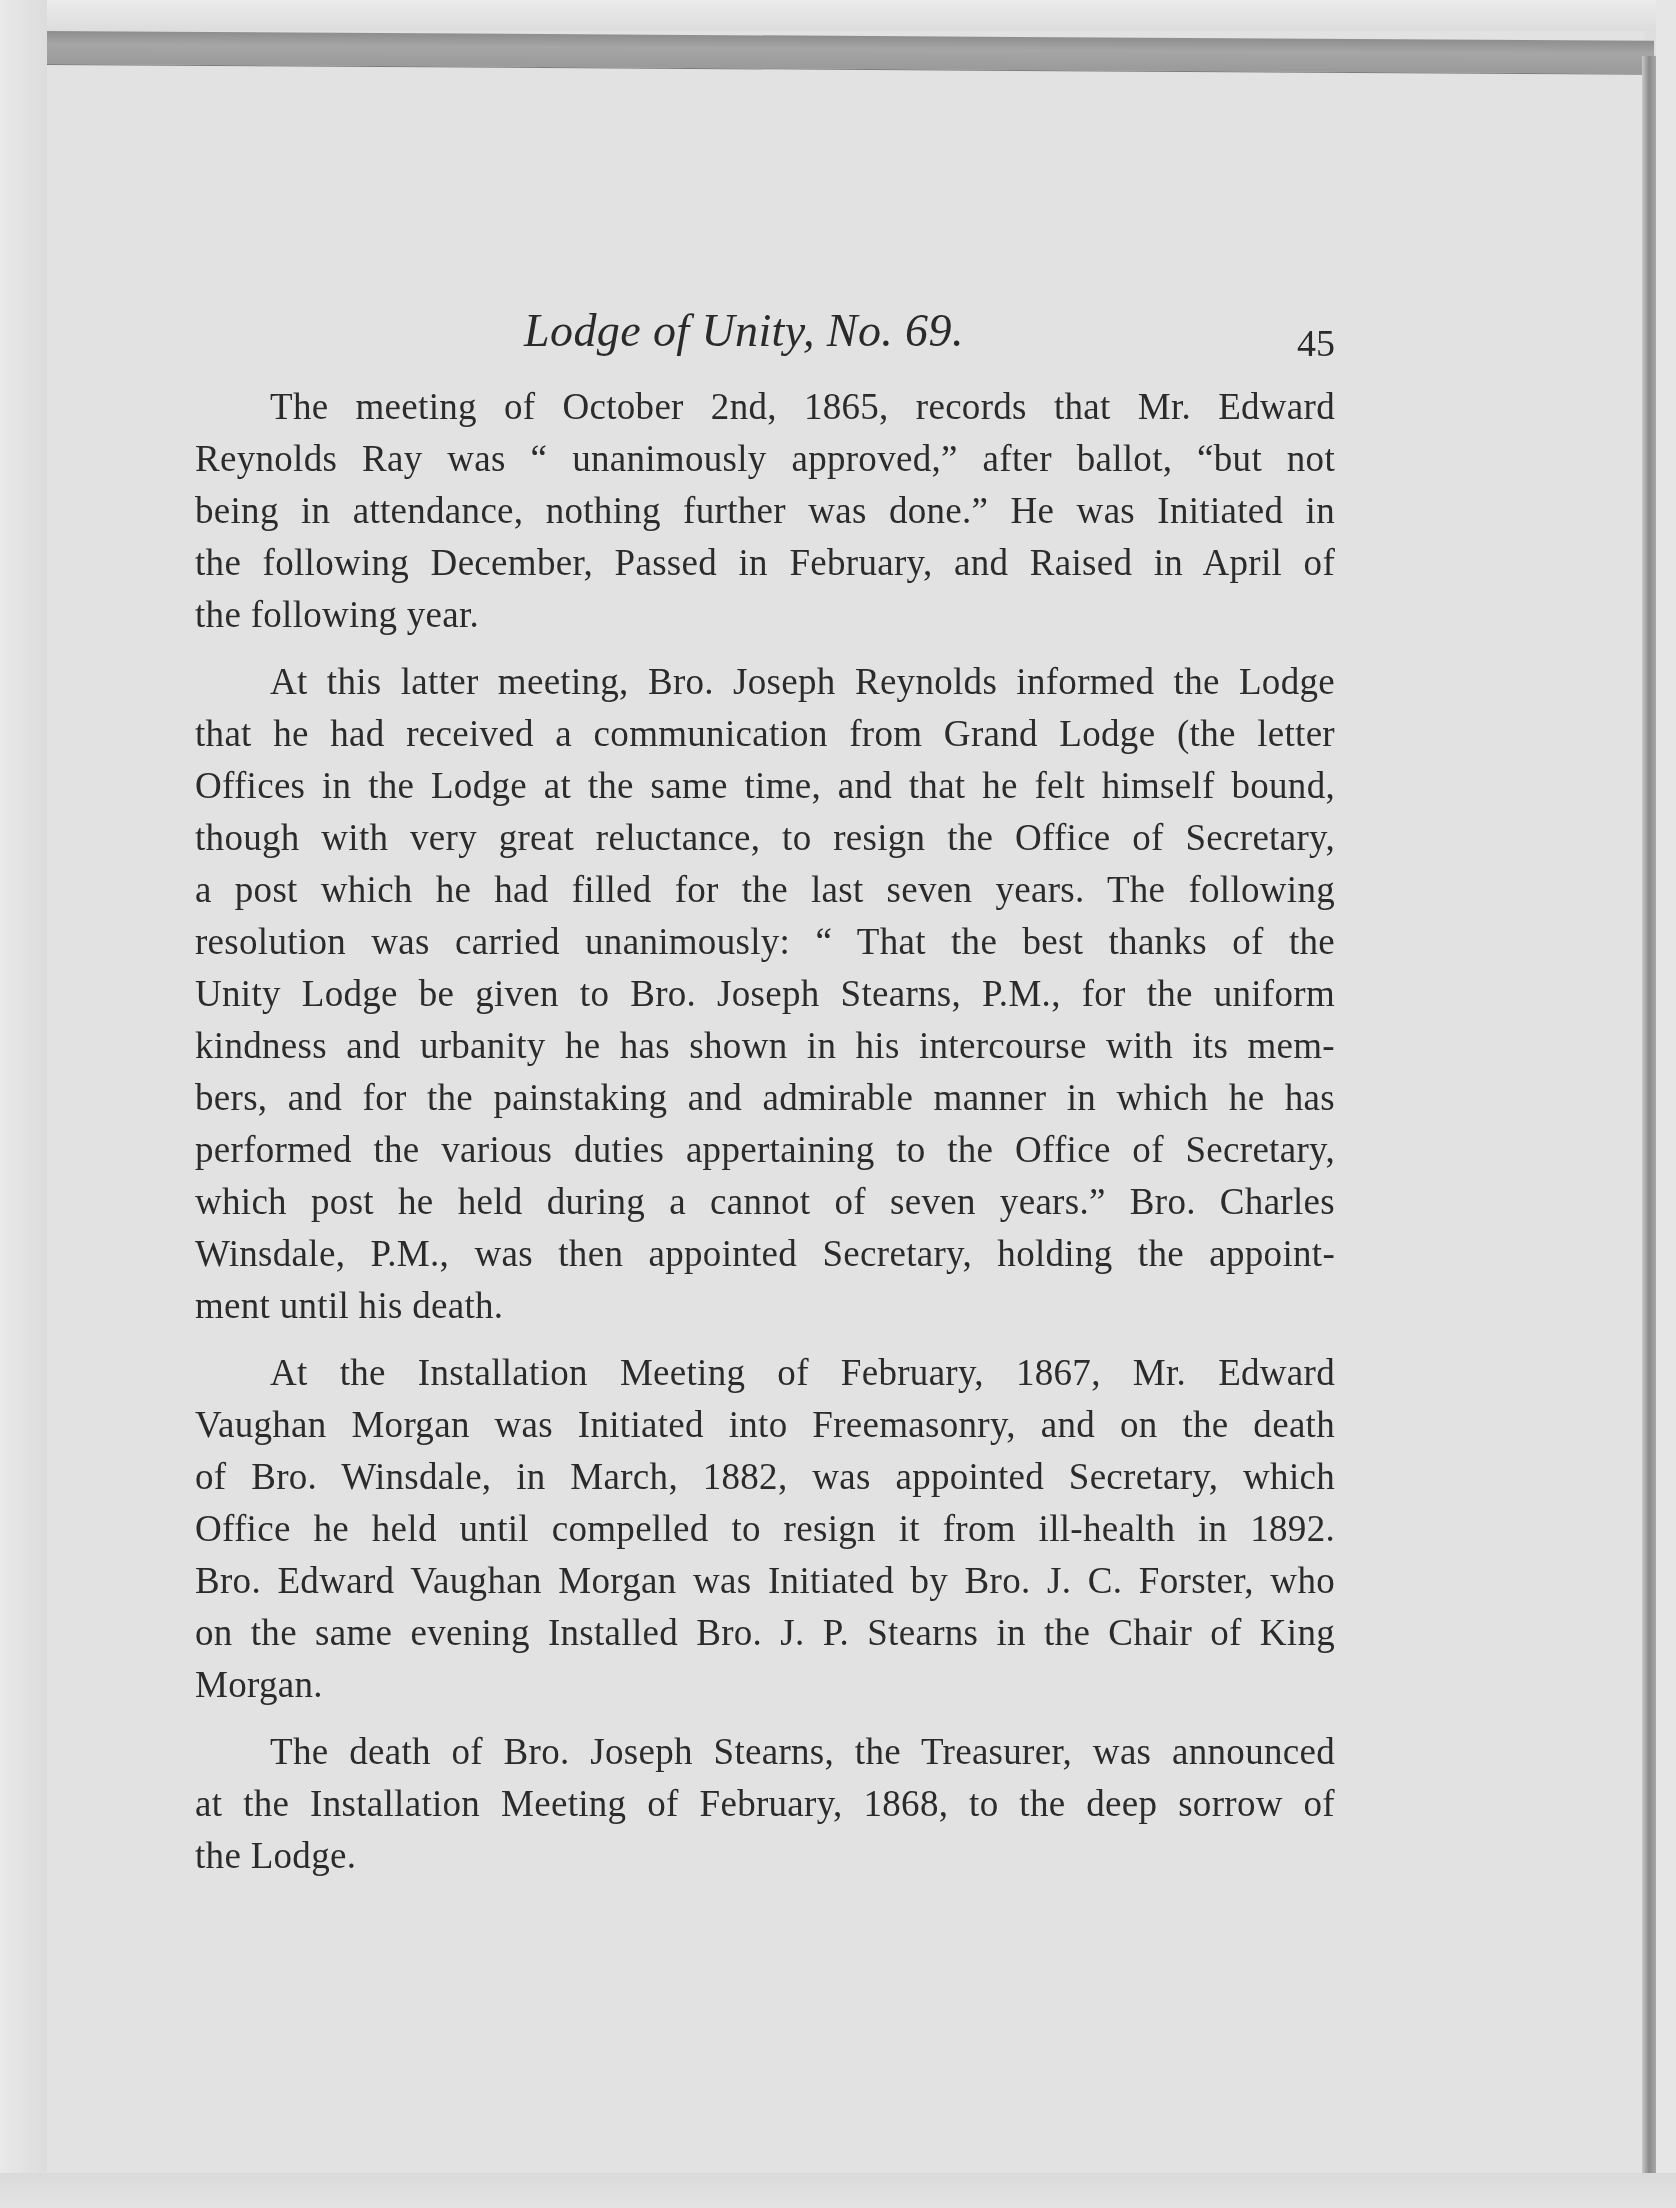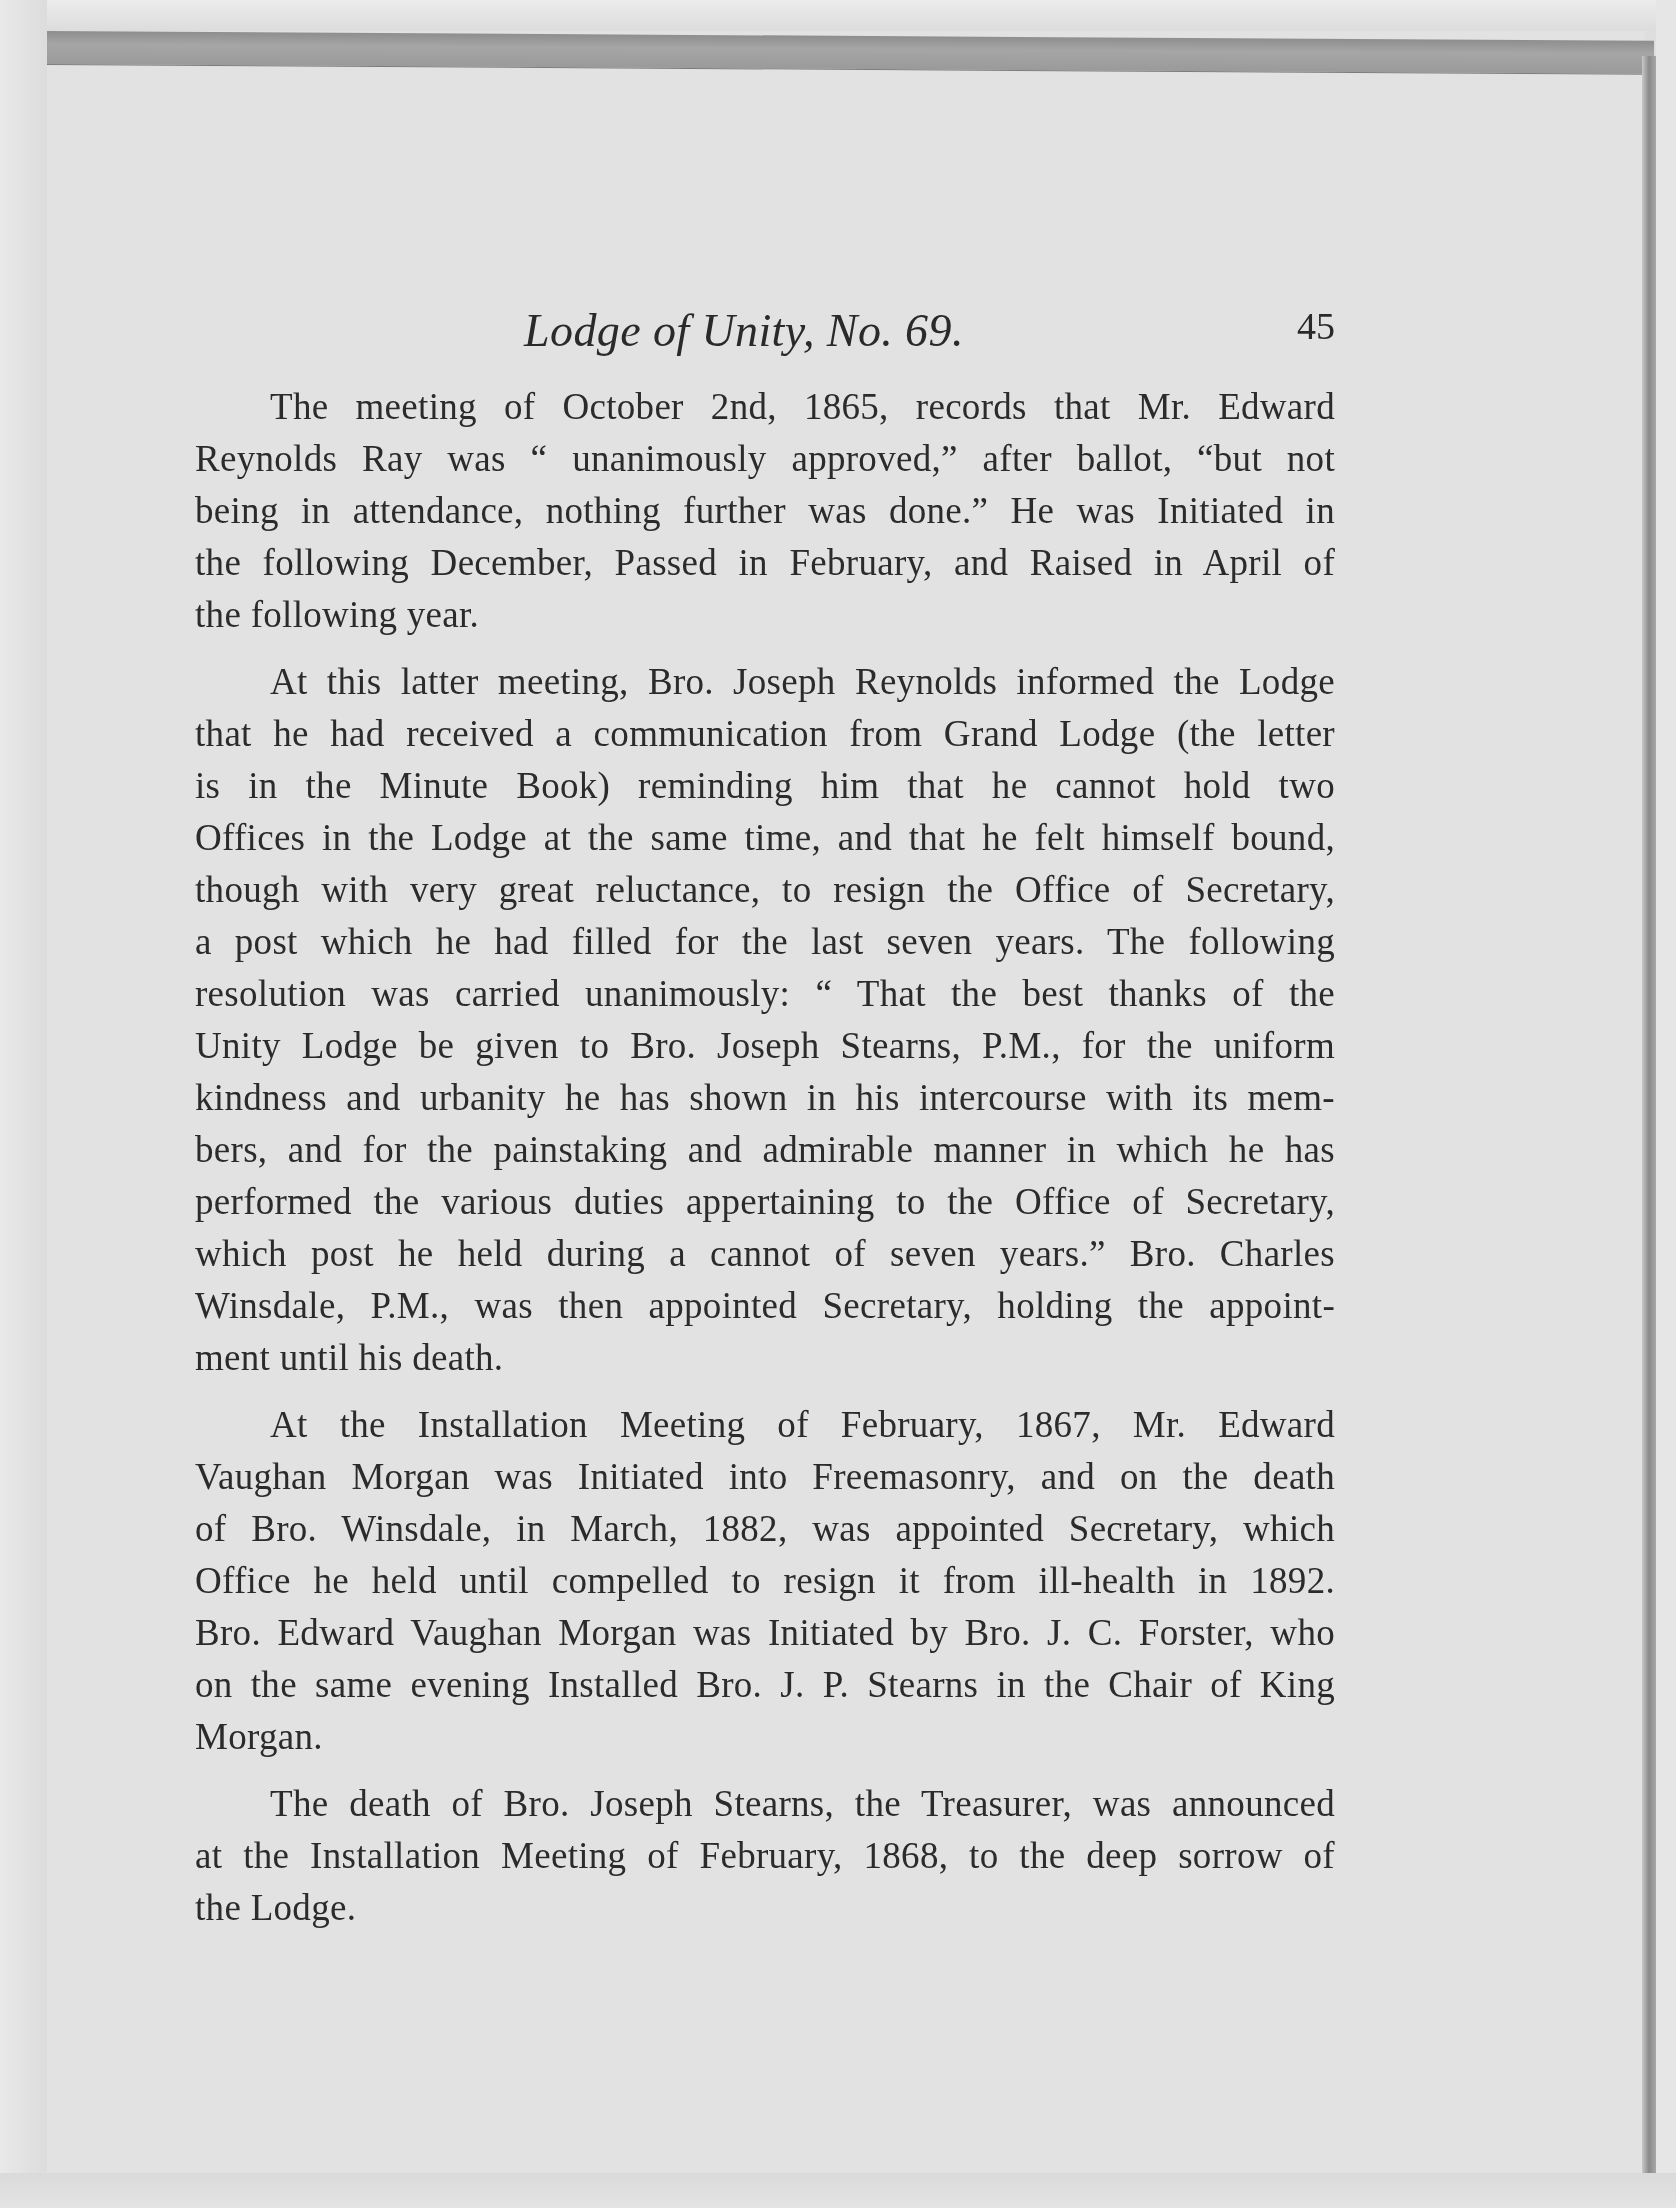--- a/index.html
+++ b/index.html
@@ -40,21 +40,21 @@
     background: linear-gradient(to bottom, #dadada, #e4e4e4);
   }
   .running-head {
     position: absolute; left: 154px; top: 304px; width: 1181px; height: 52px;
   }
   .running-title {
     position: absolute; left: 370px; top: 0;
     font-style: italic; font-size: 46px; color: #2a2a2a; letter-spacing: 0.4px;
   }
   .page-number {
-    position: absolute; right: 0; top: 0;
+    position: absolute; right: 0; top: 17px;
     font-size: 38px; color: #2a2a2a;
   }
   .body-text {
     position: absolute; left: 154px; top: 381px; width: 1181px;
     font-size: 37px; line-height: 52px; color: #2b2b2b;
     text-align: justify; letter-spacing: 0.3px;
   }
   .line { display: block; text-align: justify; text-align-last: justify; }
   .line.last { text-align-last: left; }
   .para .line:first-child { padding-left: 75px; }
@@ -80,21 +80,20 @@
   <div class="para">
     <span class="line">The meeting of October 2nd, 1865, records that Mr. Edward</span>
     <span class="line">Reynolds Ray was “ unanimously approved,” after ballot, “but not</span>
     <span class="line">being in attendance, nothing further was done.”  He was Initiated in</span>
     <span class="line">the following December, Passed in February, and Raised in April of</span>
     <span class="line last">the following year.</span>
   </div>
   <div class="para">
     <span class="line">At this latter meeting, Bro. Joseph Reynolds informed the Lodge</span>
     <span class="line">that he had received a communication from Grand Lodge (the letter</span>
-    <span class="line">is in the Minute Book) reminding him that he cannot hold two</span>
     <span class="line">Offices in the Lodge at the same time, and that he felt himself bound,</span>
     <span class="line">though with very great reluctance, to resign the Office of Secretary,</span>
     <span class="line">a post which he had filled for the last seven years.  The following</span>
     <span class="line">resolution was carried unanimously: “ That the best thanks of the</span>
     <span class="line">Unity Lodge be given to Bro. Joseph Stearns, P.M., for the uniform</span>
     <span class="line">kindness and urbanity he has shown in his intercourse with its mem-</span>
     <span class="line">bers, and for the painstaking and admirable manner in which he has</span>
     <span class="line">performed the various duties appertaining to the Office of Secretary,</span>
     <span class="line">which post he held during a cannot of seven years.”  Bro. Charles</span>
     <span class="line">Winsdale, P.M., was then appointed Secretary, holding the appoint-</span>

